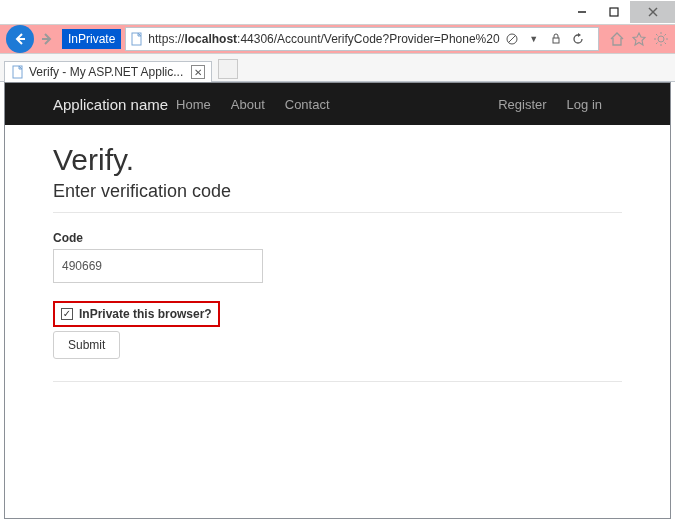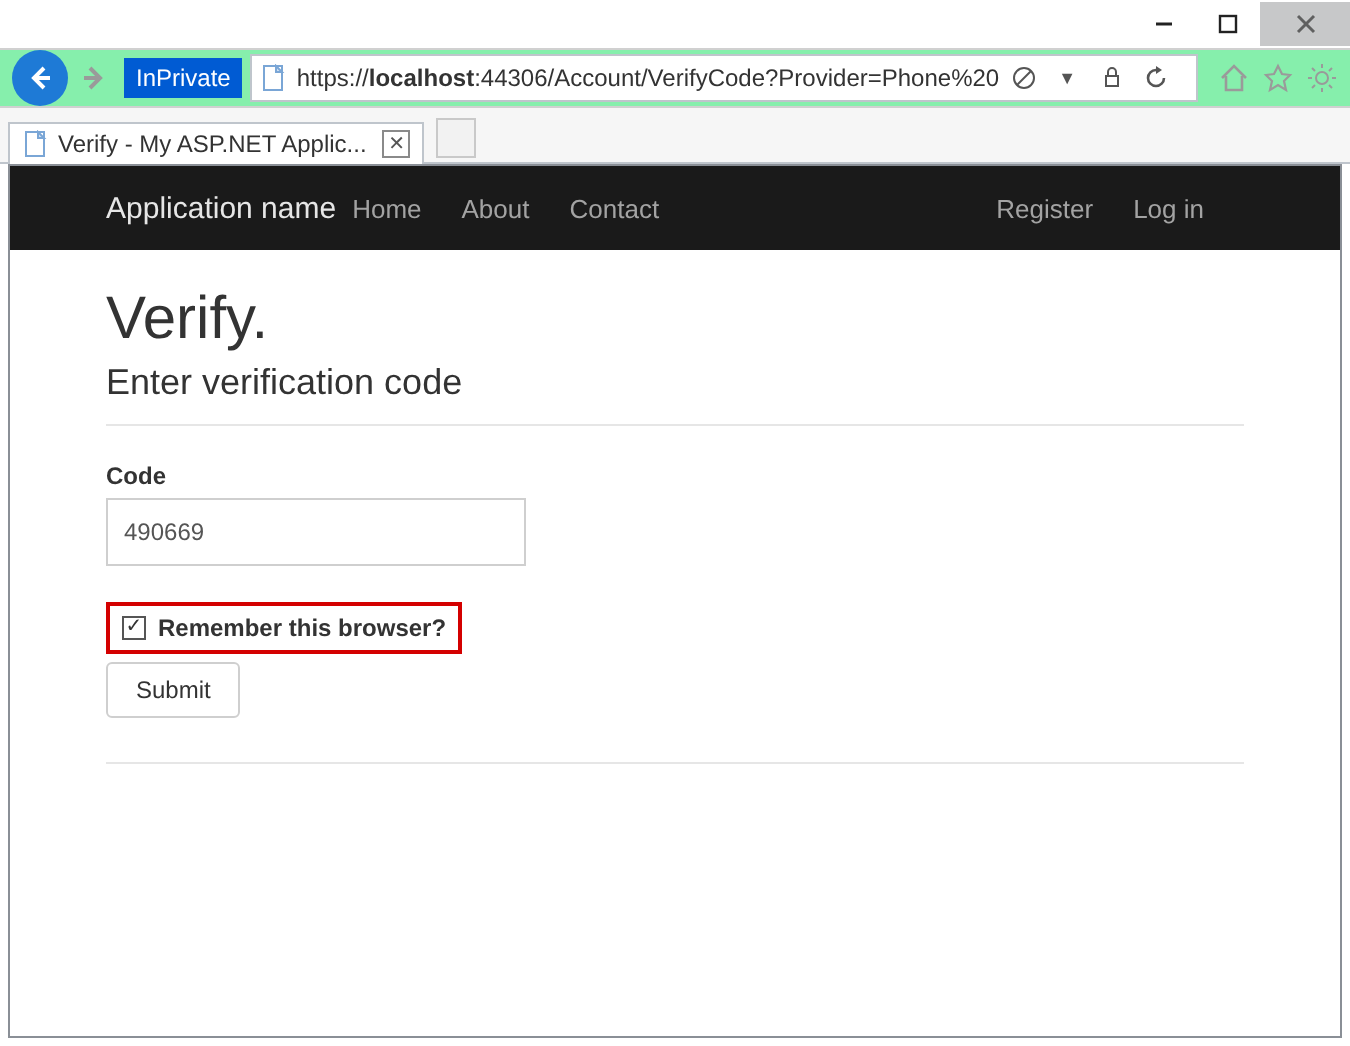--- a/index.html
+++ b/index.html
@@ -5,21 +5,21 @@
   * { box-sizing: border-box; margin: 0; padding: 0; }
   html, body { width: 675px; height: 523px; font-family: "Segoe UI", Arial, sans-serif; overflow: hidden; background: #fff; }
 
   
   .titlebar { height: 24px; background: #fff; display: flex; justify-content: flex-end; align-items: center; border-bottom: 0; }
   .titlebar .btn { width: 32px; height: 22px; display: flex; align-items: center; justify-content: center; margin-left: 0; font-size: 13px; color: #222; }
   .titlebar .btn.close { background: #c7c8c9; width: 45px; color: #606060; font-size: 16px; }
   .titlebar .btn svg { display: block; }
 
   
-  .addrbar { height: 30px; display: flex; align-items: center; padding: 4px 6px; gap: 4px; border-top: 1px solid #d0d0d0; border-bottom: 1px solid #d0d0d0; background: #86efac; }
+  .addrbar { height: 30px; display: flex; align-items: center; padding: 4px 6px; gap: 4px; border-top: 1px solid #d0d0d0; border-bottom: 1px solid #d0d0d0; background: #fca5a5; }
   .nav-back { width: 28px; height: 28px; border-radius: 50%; background: #1e7ad6; display: flex; align-items: center; justify-content: center; color: #fff; }
   .nav-fwd { width: 20px; height: 20px; display: flex; align-items: center; justify-content: center; color: #9a9a9a; }
   .inprivate { background: #005bd3; color: #fff; font-size: 12px; padding: 3px 6px; font-weight: 400; }
   .urlbox { flex: 1; height: 24px; border: 1px solid #bfc5cc; background: #fff; display: flex; align-items: center; padding: 0 4px; font-size: 12px; color: #333; overflow: hidden; }
   .urlbox .page-icon { width: 14px; height: 14px; margin-right: 4px; flex-shrink: 0; }
   .urlbox .url-text { white-space: nowrap; overflow: hidden; }
   .urlbox .url-text .bold { font-weight: 700; }
   .url-actions { display: flex; align-items: center; gap: 6px; margin-left: 4px; color: #555; }
   .toolbar-icons { display: flex; gap: 6px; margin-left: 6px; color: #9a9a9a; }
   .toolbar-icons span, .url-actions span { width: 16px; height: 16px; display: flex; align-items: center; justify-content: center; font-size: 14px; }
@@ -178,21 +178,21 @@
     <h1 class="verify">Verify.</h1>
     <div class="subtitle">Enter verification code</div>
     <hr class="sep">
 
     <label class="form-label">Code</label>
     <input class="textinput" type="text" value="490669" style="">
 
     <div>
       <div class="remember-wrap">
         <span class="checkbox">✓</span>
-        <span class="remember-label">Remember this browser?</span>
+        <span class="remember-label">InPrivate this browser?</span>
       </div>
     </div>
 
     <div>
       <button class="submit-btn">Submit</button>
     </div>
 
     <hr class="sep bottom">
   </div>
 

